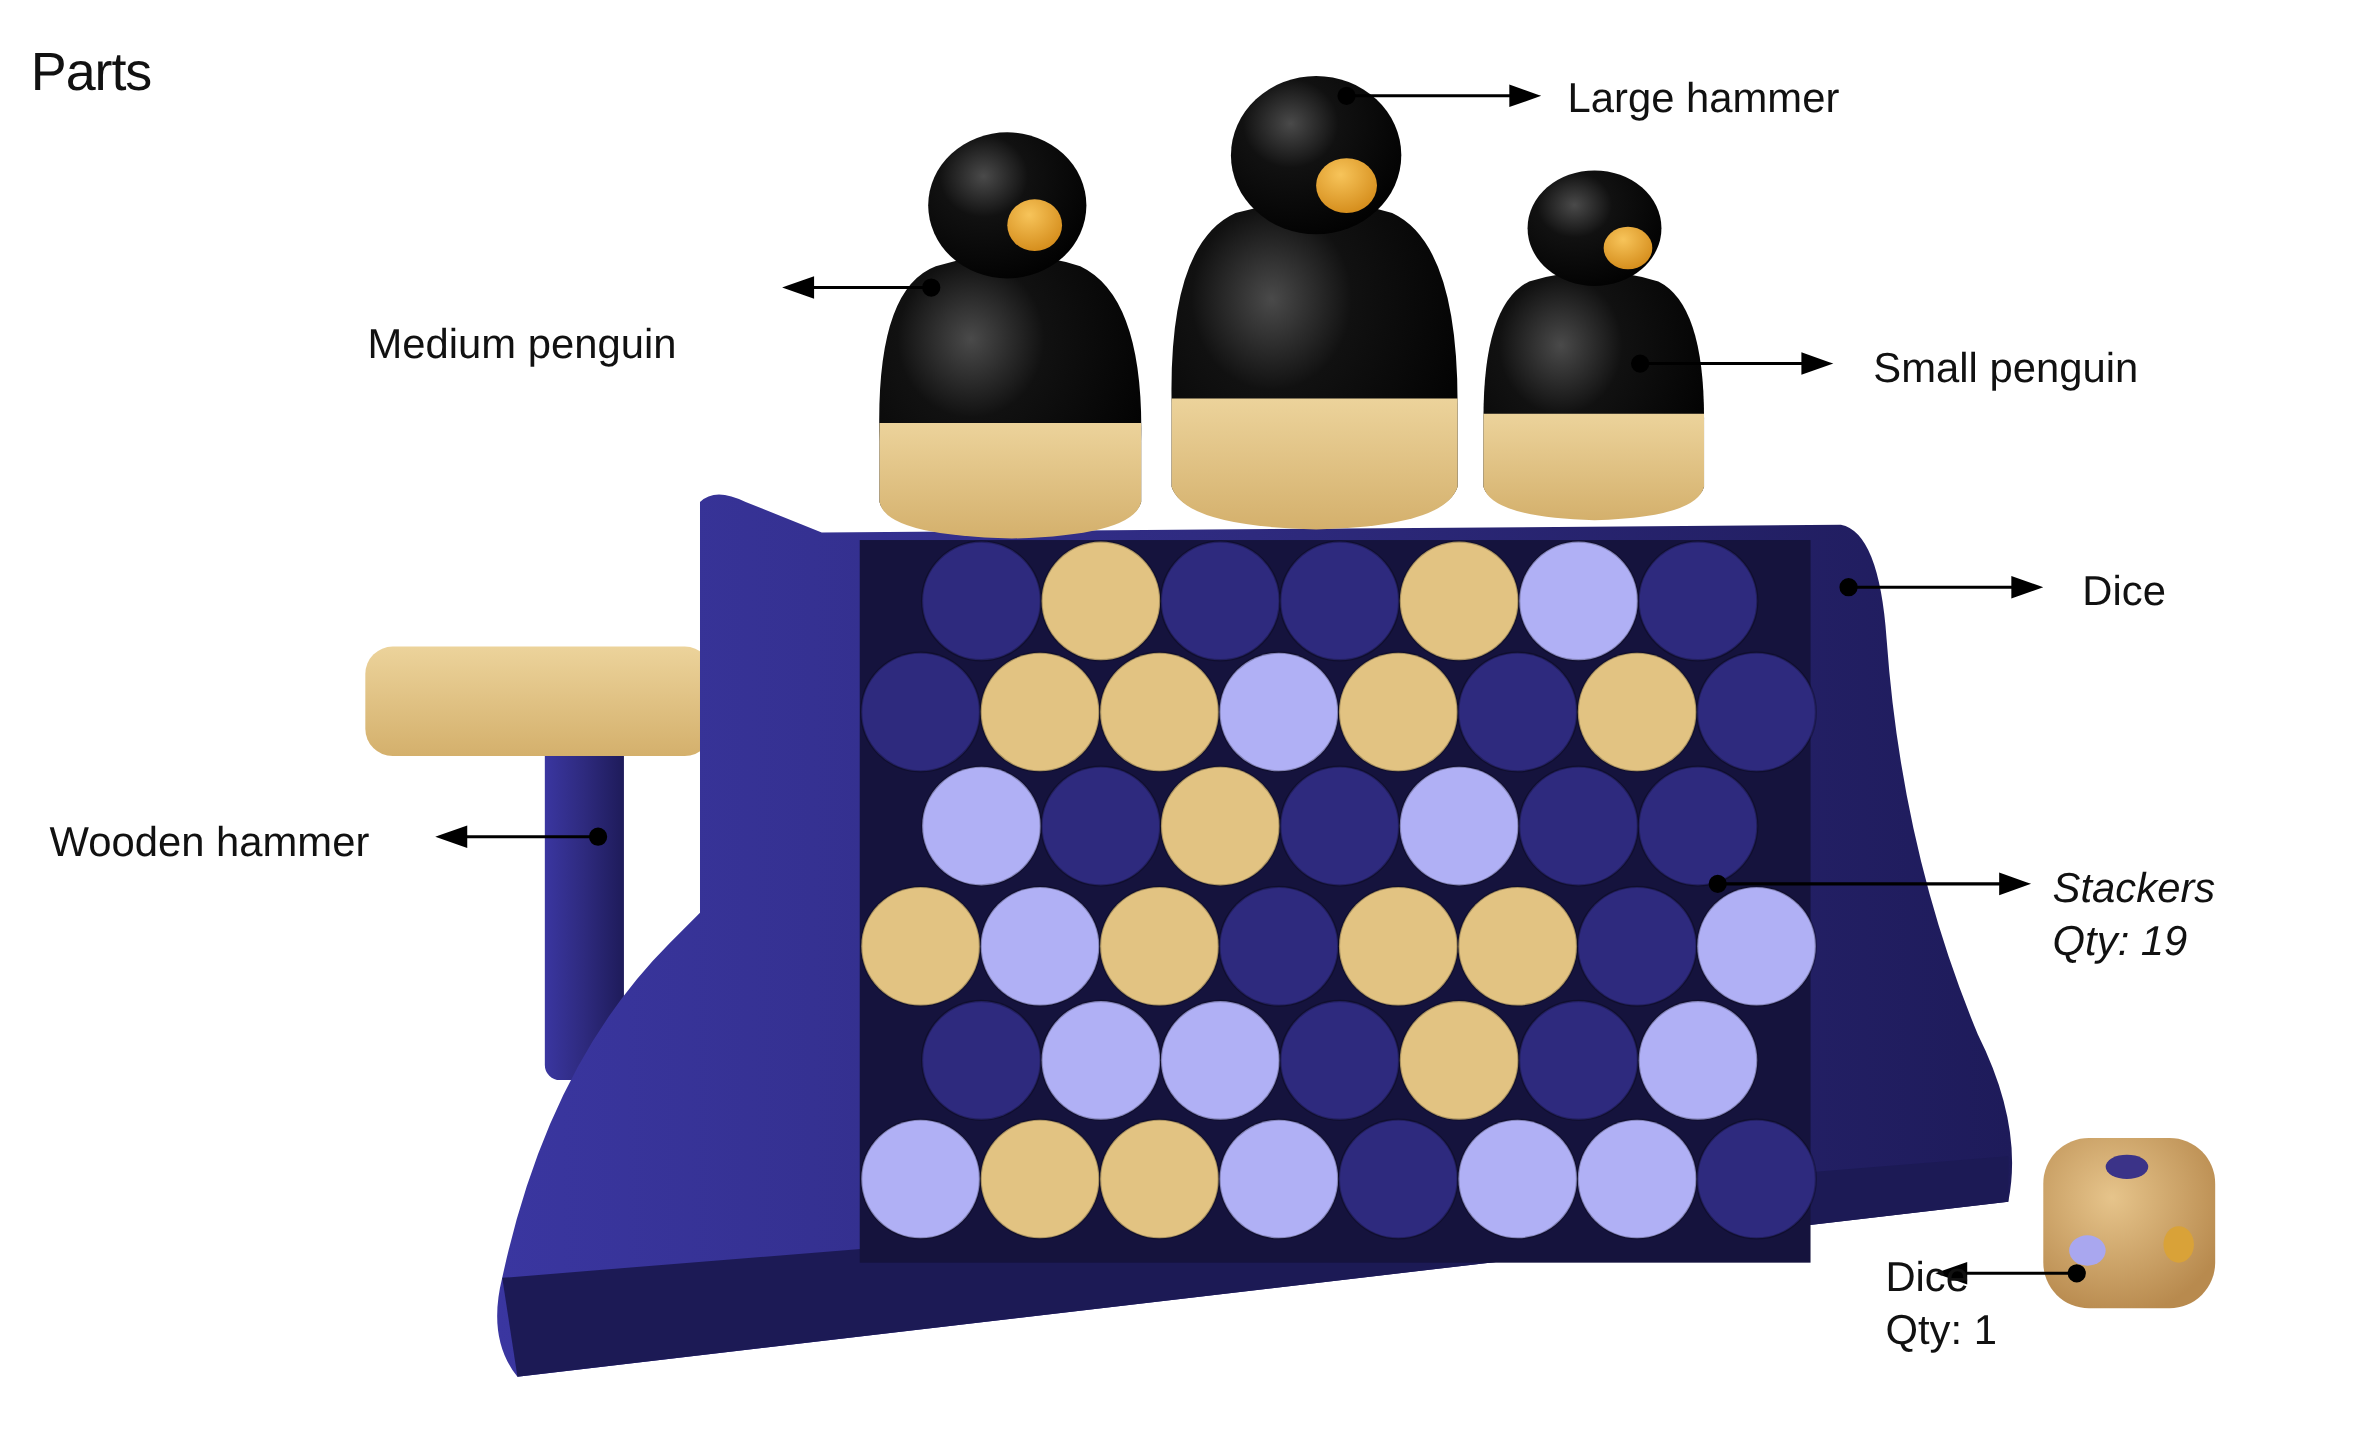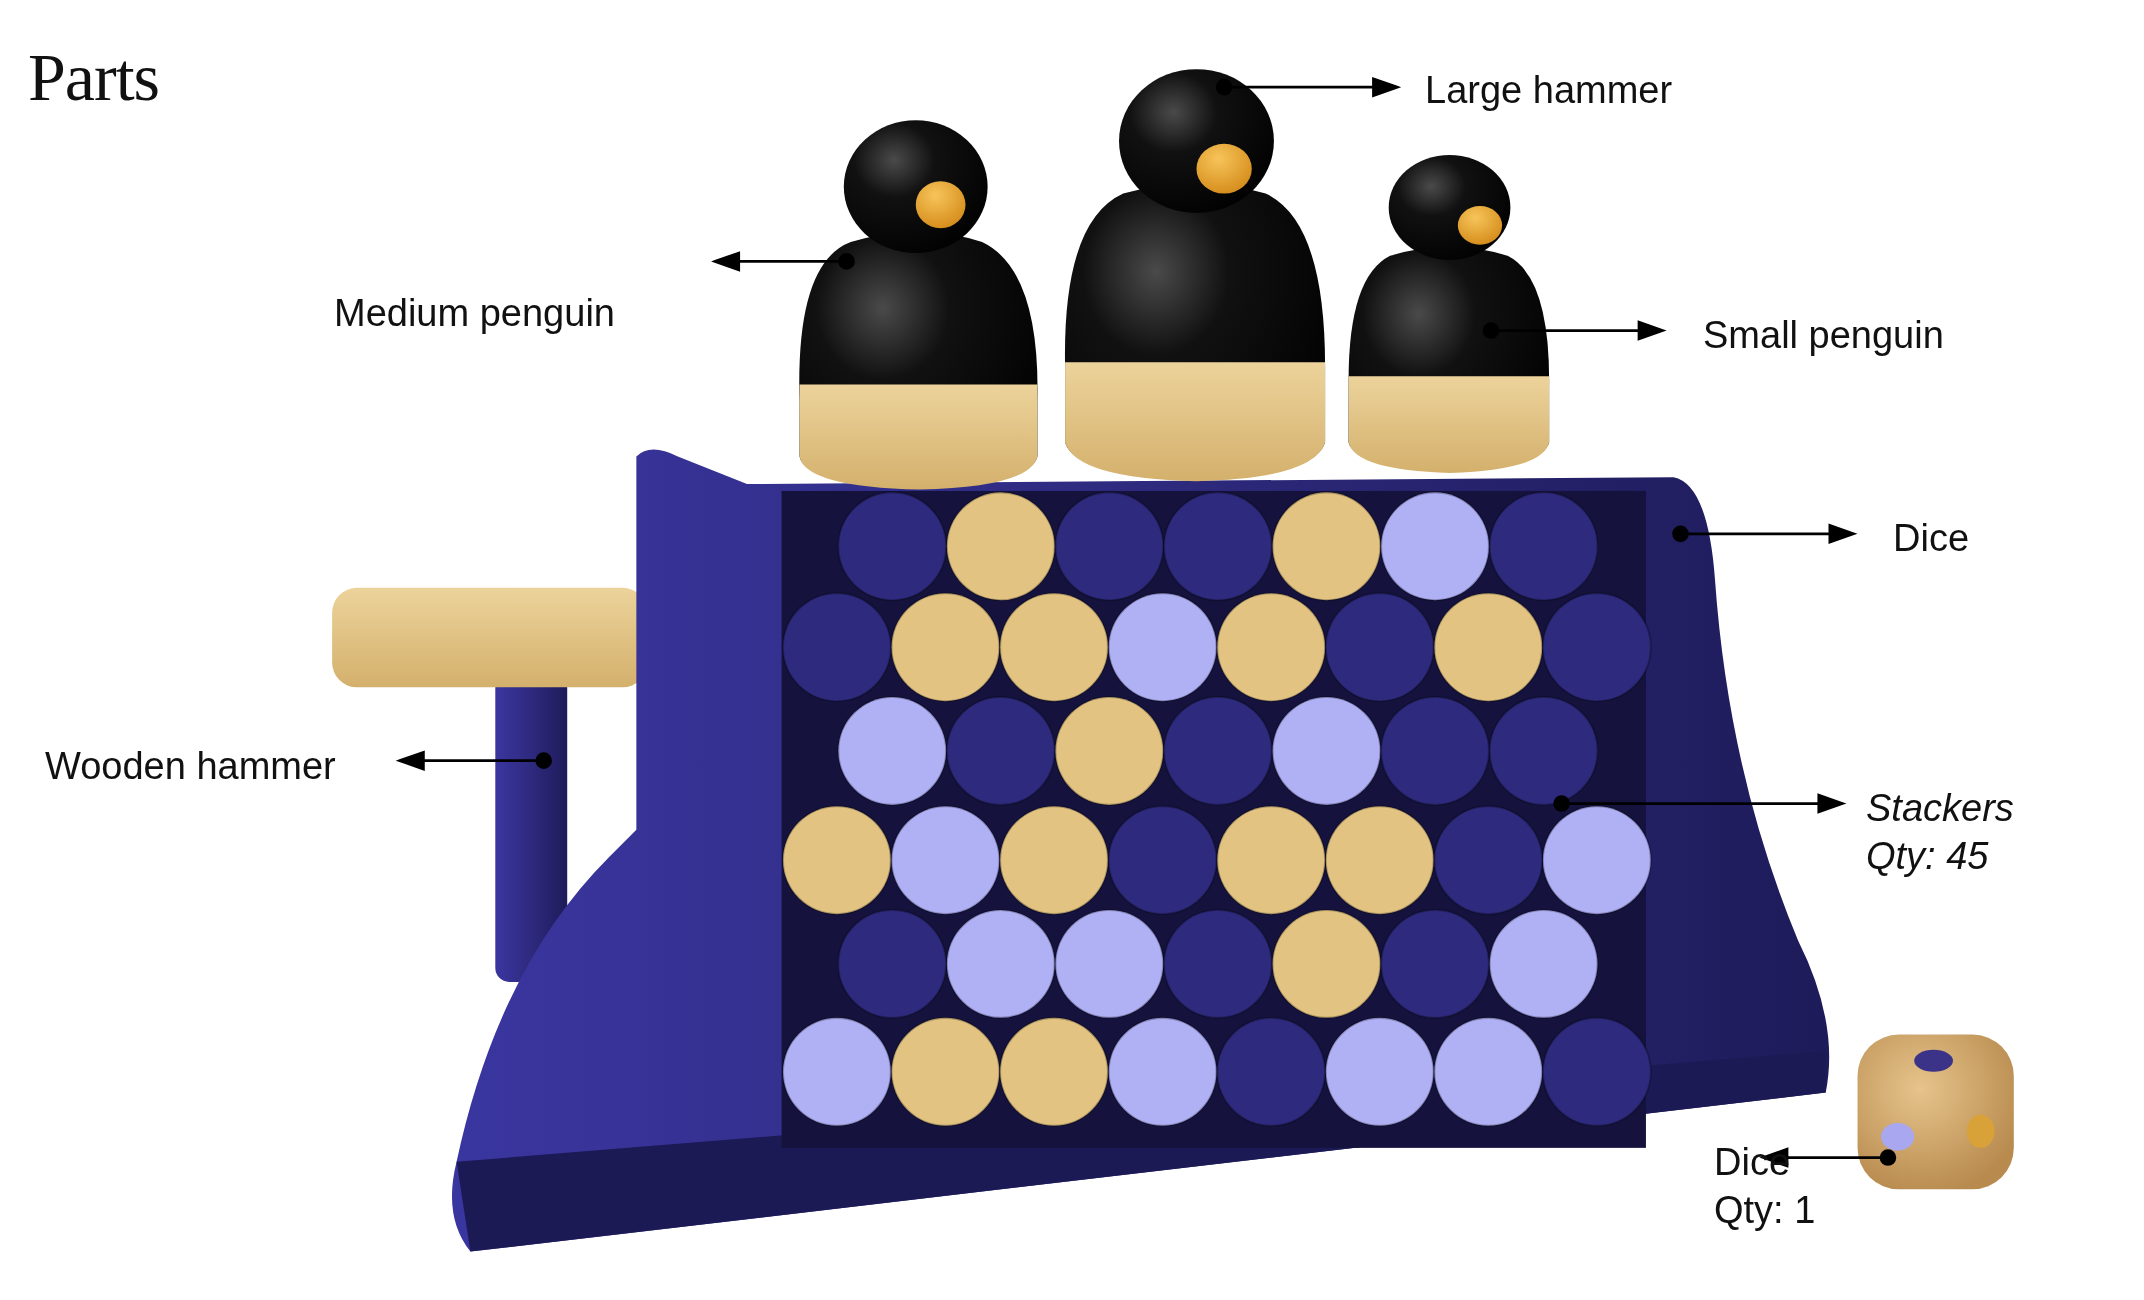--- a/index.html
+++ b/index.html
@@ -1,18 +1,18 @@
 <!DOCTYPE html>
 <html><head>
 <meta charset="utf-8">
 <style>
   html, body { margin:0; padding:0; background:#ffffff; }
   body { width:2144px; height:1300px; position:relative; overflow:hidden;
          font-family:"Liberation Sans", "DejaVu Sans", sans-serif; color:#111; }
-  .title { position:absolute; left:28px; top:38px; font-size:68px; font-weight:400; letter-spacing:-1px;font-family:Liberation Serif, serif; }
+  .title { position:absolute; left:28px; top:38px; font-size:49px; font-weight:400; letter-spacing:-1px; }
   .label { position:absolute; font-size:38px; line-height:48px; white-space:nowrap; }
   .label .qty { display:block; }
   svg.art { position:absolute; left:0; top:0; }
 </style>
 </head>
 <body>
 
 <div class="title">Parts</div>
 
 <svg class="art" width="2144" height="1300" viewBox="0 0 1550 940" xmlns="http://www.w3.org/2000/svg">
@@ -151,18 +151,18 @@
   </g>
 </svg>
 
 <div class="label" style="left:1425px;top:66px;">Large hammer</div>
 <div class="label" style="left:334px;top:242px;margin-top:47px;">Medium penguin</div>
 <div class="label" style="left:1703px;top:311px;text-align:right;">Small penguin</div>
 <div class="label" style="left:1893px;top:514px;">Dice</div>
 <div class="label" style="left:45px;top:742px;">Wooden hammer</div>
 <div class="label" style="left:1866px;top:784px;font-style:italic;">
   <span>Stackers</span>
-  <span class="qty">Qty: 45</span>
+  <span class="qty">Qty: 19</span>
 </div>
 <div class="label" style="left:1674px;top:1138px;margin-left:40px;">
   <span>Dice</span>
   <span class="qty">Qty: 1</span>
 </div>
 
 </body></html>

